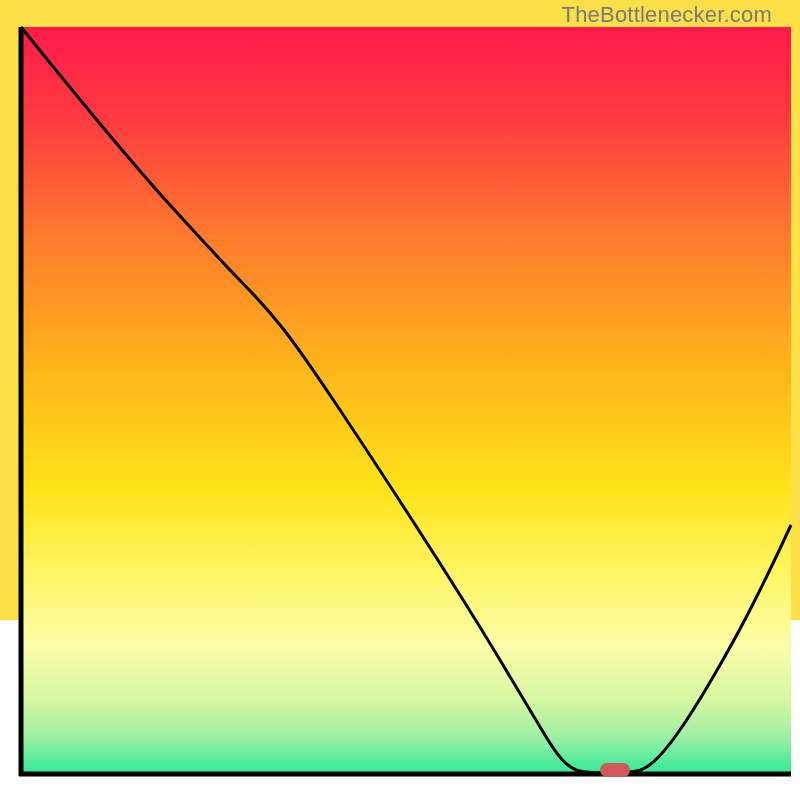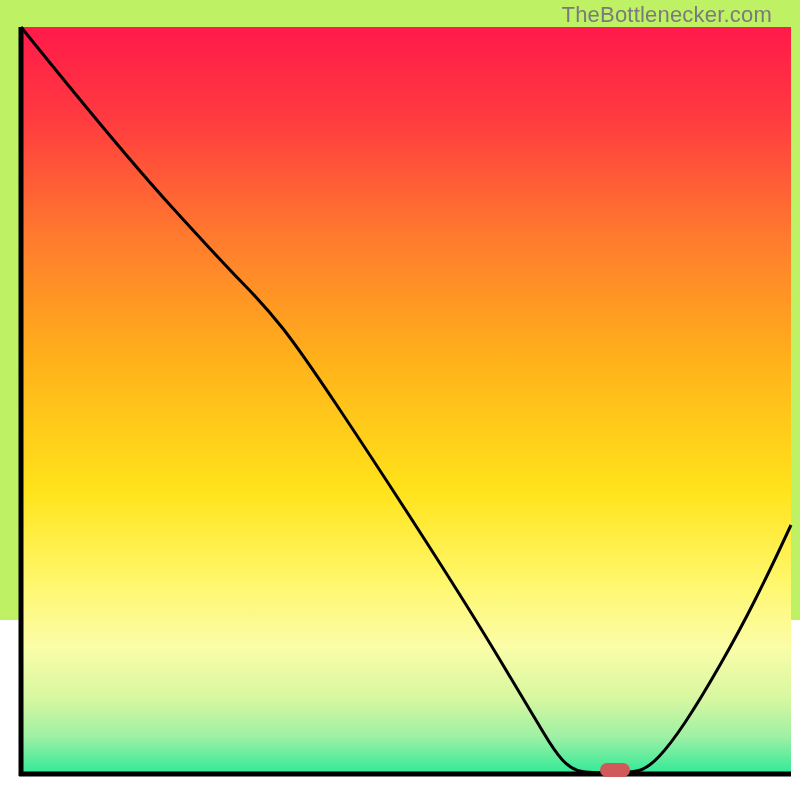--- a/index.html
+++ b/index.html
@@ -1,17 +1,17 @@
 <!DOCTYPE html>
 <html><head>
 <meta charset="utf-8">
 <style>
   * { margin: 0; padding: 0; box-sizing: border-box; }
   body { width: 800px; height: 800px; position: relative; font-family: Arial, sans-serif; }
-  .container { width: 800px; height: 620px; position: relative; background: #bef264; }
+  .container { width: 800px; height: 620px; position: relative; background: #fde047; }
   .watermark { position: absolute; top: 2px; right: 28px; color: #7a7a7a; font-size: 22px; letter-spacing: 0.2px; }
   svg.chart { position: absolute; left: 0; top: 0; }
 </style>
 </head>
 <body>
 <div class="container">
 
   <div class="watermark">TheBottleneсker.com</div>
 
   <svg class="chart" width="800" height="800" viewBox="0 0 800 800">

